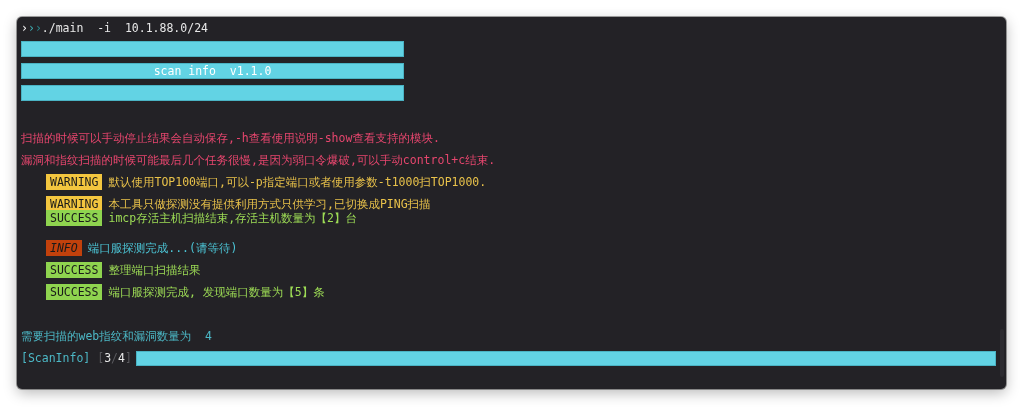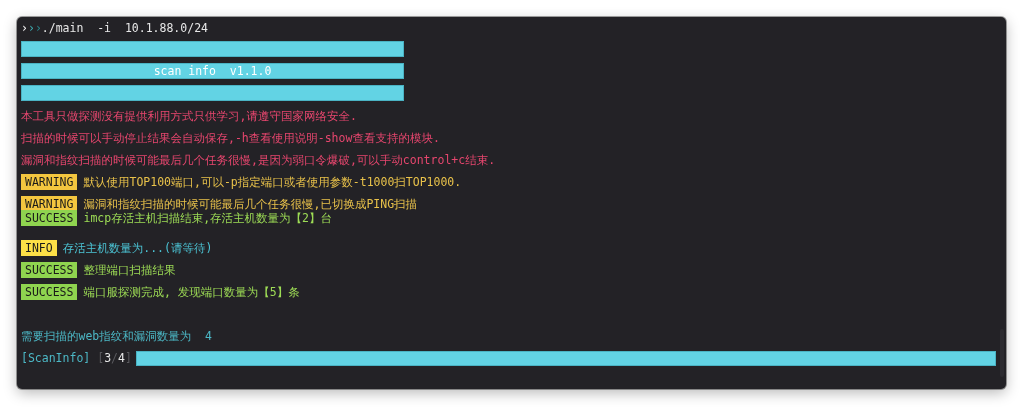--- a/index.html
+++ b/index.html
@@ -52,24 +52,25 @@
     .green { color: #9ddc55; }
     .cyan { color: #4cc5d6; }
     .teal { color: #4cb8c6; }
     .badge {
       display: inline-block;
       padding: 0 4px;
       height: 16px;
       line-height: 16px;
       color: #1a1a1a;
       margin-right: 6px;
+      margin-left: 25px;
     }
     .badge.warning { background: #f3c63f; }
     .badge.success { background: #8fd44f; }
-    .badge.info { background: #fde047; }
+    .badge.info { background: #c2410c; font-style: italic; }
     .dim { color: #5a5a5e; }
     .white { color: #e8e8e8; }
     .progress {
       position: absolute;
       left: 119px;
       top: 334px;
       width: 860px;
       height: 15px;
       background: #62d3e4;
       border: 1px solid #4ab3c4;
@@ -89,28 +90,27 @@
 <body>
 
 <div class="window">
 
   <div class="line prompt" style="top:3px;"><span class="p1">›</span><span class="p2">›</span><span class="p3">›</span><span>./main  -i  10.1.88.0/24</span></div>
 
   <div class="band" style="top:24px;"></div>
   <div class="band" style="top:46px;">scan info  v1.1.0</div>
   <div class="band" style="top:68px;"></div>
 
-  <div class="line red" style="top:91px;">本工具只做探测没有提供利用方式只供学习,请遵守国家网络安全.</div>
   <div class="line red" style="top:113px;text-align:center;">扫描的时候可以手动停止结果会自动保存,-h查看使用说明-show查看支持的模块.</div>
   <div class="line red" style="top:135px;">漏洞和指纹扫描的时候可能最后几个任务很慢,是因为弱口令爆破,可以手动control+c结束.</div>
 
   <div class="line yellow" style="top:157px;"><span class="badge warning">WARNING</span><span>默认使用TOP100端口,可以-p指定端口或者使用参数-t1000扫TOP1000.</span></div>
-  <div class="line yellow" style="top:179px;"><span class="badge warning">WARNING</span><span>漏洞和指纹扫描的时候可能最后几个任务很慢,已切换成PING扫描</span></div>
+  <div class="line yellow" style="top:179px;"><span class="badge warning">WARNING</span><span>本工具只做探测没有提供利用方式只供学习,已切换成PING扫描</span></div>
   <div class="line green" style="top:193px;"><span class="badge success">SUCCESS</span><span>imcp存活主机扫描结束,存活主机数量为【2】台</span></div>
-  <div class="line cyan" style="top:223px;"><span class="badge info">INFO</span><span>存活主机数量为...(请等待)</span></div>
+  <div class="line cyan" style="top:223px;"><span class="badge info">INFO</span><span>端口服探测完成...(请等待)</span></div>
   <div class="line green" style="top:245px;"><span class="badge success">SUCCESS</span><span>整理端口扫描结果</span></div>
   <div class="line green" style="top:267px;"><span class="badge success">SUCCESS</span><span>端口服探测完成, 发现端口数量为【5】条</span></div>
 
   <div class="line teal" style="top:311px;">需要扫描的web指纹和漏洞数量为  4</div>
 
   <div class="line" style="top:333px;"><span class="teal">[ScanInfo]</span> <span class="dim">[</span><span class="white">3</span><span class="dim">/</span><span class="white">4</span><span class="dim">]</span></div>
   <div class="progress"></div>
 
   <div class="scrollbar"></div>
 </div>

